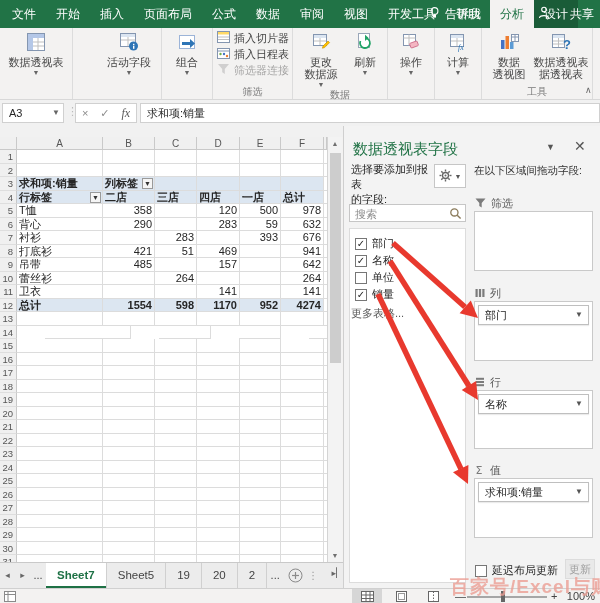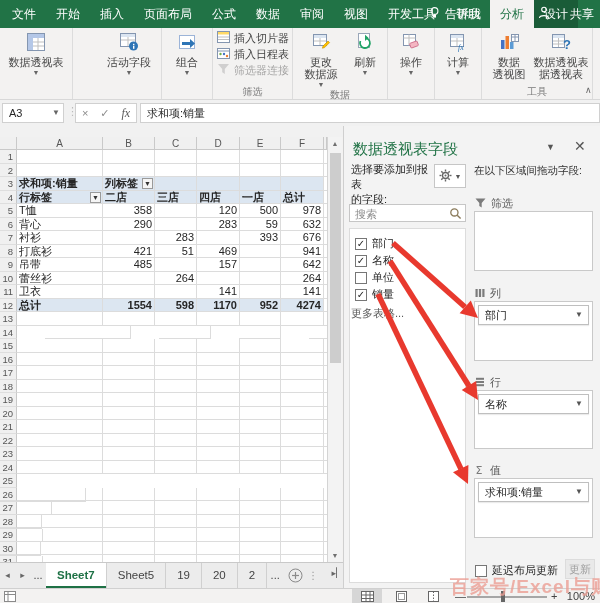--- a/index.html
+++ b/index.html
@@ -545,21 +545,21 @@
     <div class="grow" style="height: 13.5px;">
       <div class="rnum">24</div>
       <div class="cell" style="width: 86px; height: 13.5px;"></div>
       <div class="cell" style="width: 52px; height: 13.5px;"></div>
       <div class="cell" style="width: 42px; height: 13.5px;"></div>
       <div class="cell" style="width: 43px; height: 13.5px;"></div>
       <div class="cell" style="width: 41px; height: 13.5px;"></div>
       <div class="cell" style="width: 43px; height: 13.5px;"></div>
       <div class="cell" style="width: 3px; border-right: none;"></div>
     </div>
-    <div class="grow" style="height: 13.5px; flex-direction: column;">
+    <div class="grow" style="height: 13.5px;">
       <div class="rnum">25</div>
       <div class="cell" style="width: 86px; height: 13.5px;"></div>
       <div class="cell" style="width: 52px; height: 13.5px;"></div>
       <div class="cell" style="width: 42px; height: 13.5px;"></div>
       <div class="cell" style="width: 43px; height: 13.5px;"></div>
       <div class="cell" style="width: 41px; height: 13.5px;"></div>
       <div class="cell" style="width: 43px; height: 13.5px;"></div>
       <div class="cell" style="width: 3px; border-right: none;"></div>
     </div>
     <div class="grow" style="height: 13.5px;">

